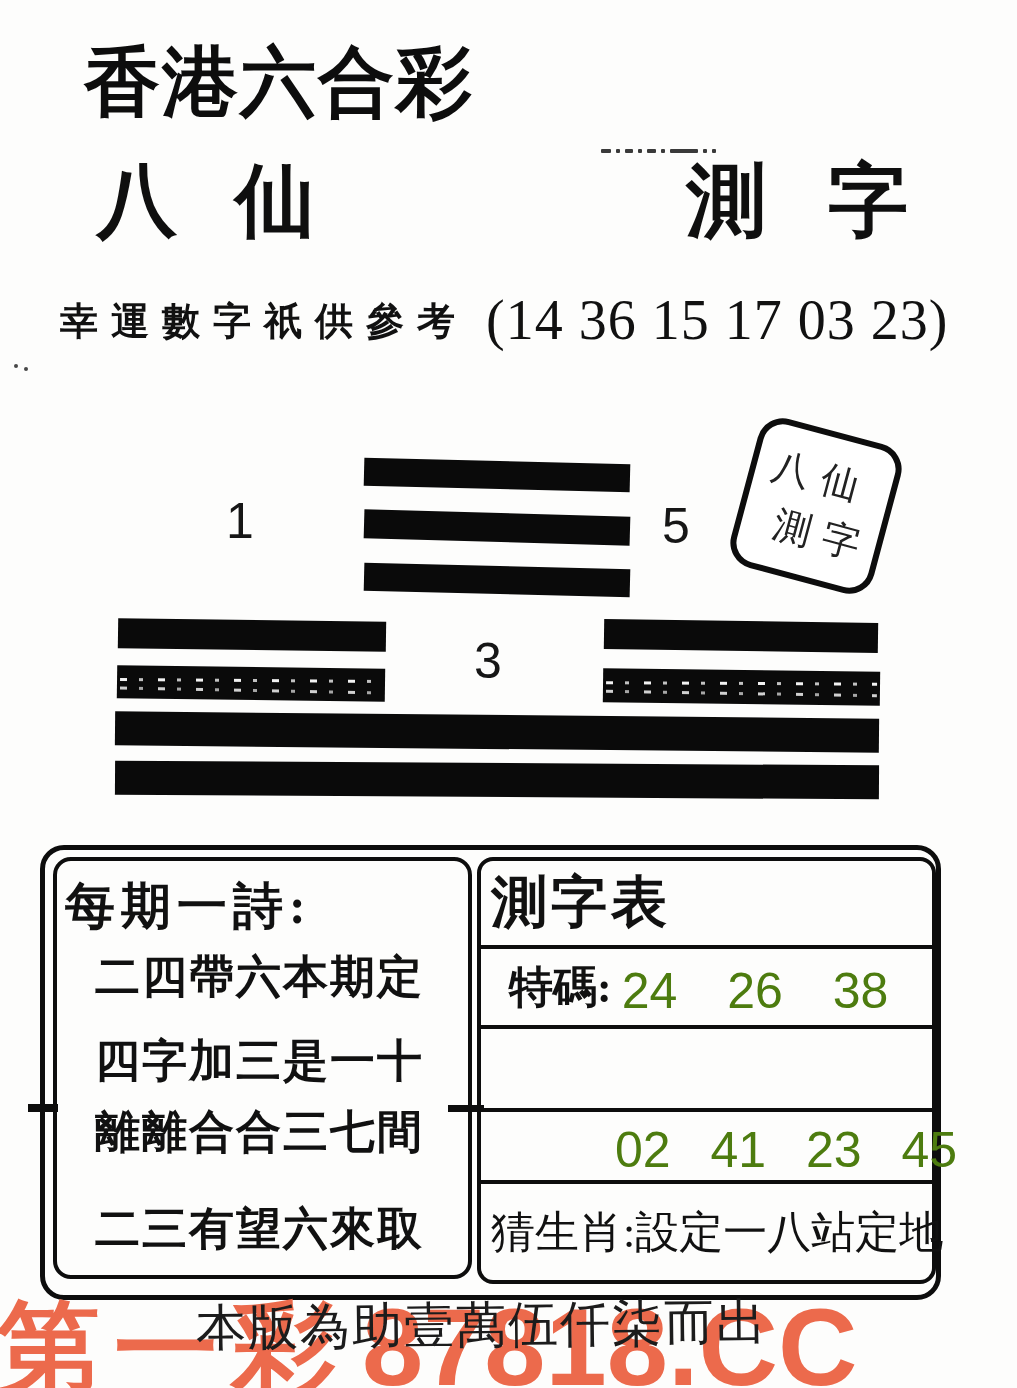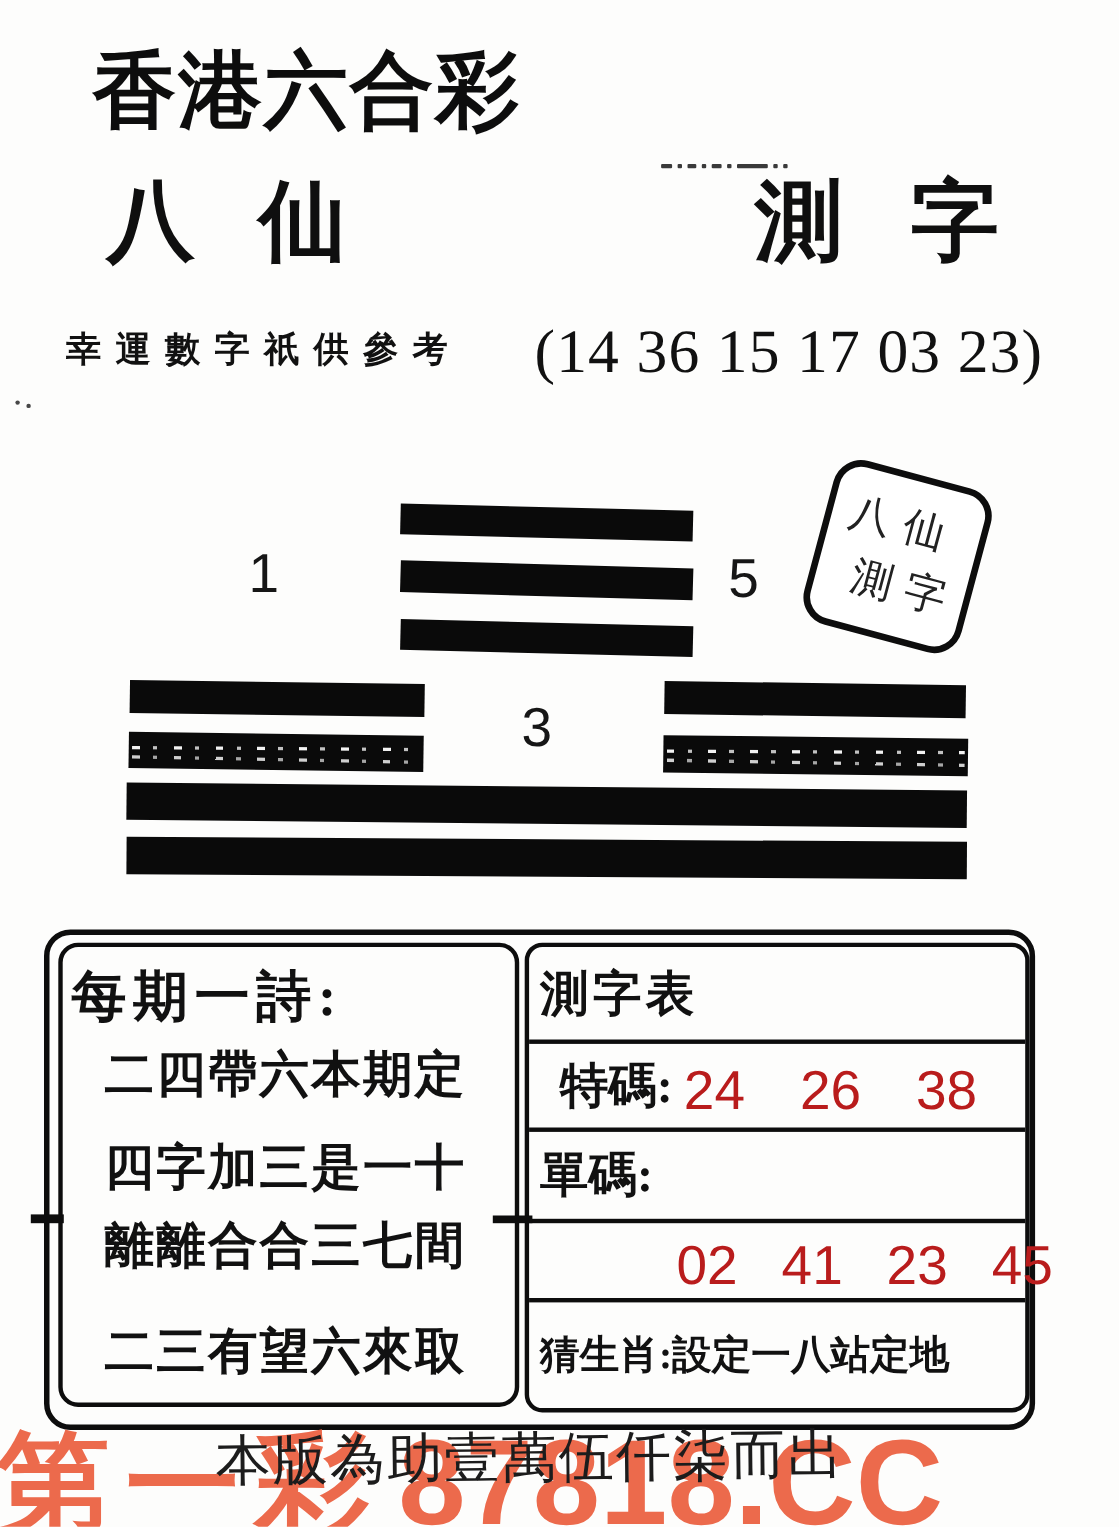--- a/index.html
+++ b/index.html
@@ -11,21 +11,21 @@
   .abs{position:absolute;}
 
   
   .title{left:84px;top:32px;font-size:76px;font-weight:900;letter-spacing:2px;color:#0d0d0d;}
   .hdr{font-size:80px;font-weight:600;color:#0f0f0f;top:148px;white-space:nowrap;}
   .hdr-left{left:97px;letter-spacing:58px;}
   .hdr-right{left:686px;letter-spacing:62px;}
   .artifact{left:601px;top:149px;width:150px;display:flex;align-items:center;gap:5px;}
   .artifact i{display:inline-block;height:4px;background:#3a3a3a;border-radius:1px;}
 
-  .lucky-label{left:60px;top:296px;font-size:32px;font-weight:600;letter-spacing:13px;white-space:nowrap;}
+  .lucky-label{left:60px;top:296px;font-size:38px;font-weight:600;letter-spacing:13px;white-space:nowrap;}
   .lucky-nums{left:486px;top:288px;font-size:56px;font-weight:500;white-space:nowrap;letter-spacing:1px;}
 
   
   .bar{position:absolute;background:#0a0a0a;}
   .t-bar1{left:364px;top:461px;width:266px;height:28px;transform:rotate(1.4deg);}
   .t-bar2{left:364px;top:513px;width:266px;height:29px;transform:rotate(1.6deg);}
   .t-bar3{left:364px;top:566px;width:266px;height:28px;transform:rotate(1.4deg);}
   .hexnum{font-family:"Liberation Sans", sans-serif;font-size:50px;color:#161616;}
   .n1{left:226px;top:492px;}
   .n5{left:662px;top:497px;}
@@ -59,24 +59,24 @@
   .outer-box{left:40px;top:845px;width:901px;height:455px;border:5px solid #0d0d0d;border-radius:24px;box-sizing:border-box;}
   .poem-panel{left:53px;top:857px;width:419px;height:422px;border:4px solid #0d0d0d;border-radius:18px;box-sizing:border-box;}
   .poem-header{left:65px;top:873px;font-size:50px;font-weight:600;letter-spacing:6px;white-space:nowrap;}
   .poem-line{left:95px;font-size:45px;font-weight:600;letter-spacing:2px;white-space:nowrap;}
   .pl0{top:947px;} .pl1{top:1031px;} .pl2{top:1102px;} .pl3{top:1199px;}
 
   .chart-panel{left:477px;top:857px;width:459px;height:427px;border:4px solid #0d0d0d;border-radius:16px;box-sizing:border-box;
     display:flex;flex-direction:column;}
   .c-row{box-sizing:border-box;display:flex;align-items:center;padding-left:10px;}
   .c-row.rule{border-bottom:4px solid #0d0d0d;}
-  .r1{height:88px;font-size:44px;font-weight:600;letter-spacing:4px;}
-  .r2{height:80px;padding-left:28px;} .r3{height:83px;} .r4{height:72px;} .r5{flex:1;font-size:36px;font-weight:700;letter-spacing:0px;white-space:nowrap;}
+  .r1{height:88px;font-size:56px;font-weight:600;letter-spacing:4px;}
+  .r2{height:80px;padding-left:28px;} .r3{height:83px;} .r4{height:72px;} .r5{flex:1;font-size:44px;font-weight:400;letter-spacing:0px;white-space:nowrap;}
   .c-label{font-size:44px;font-weight:700;white-space:nowrap;}
-  .c-nums{font-family:"Liberation Sans", sans-serif;font-size:50px;color:#b91c1c;margin-left:10px;margin-top:8px;white-space:nowrap;}
+  .c-nums{font-family:"Liberation Sans", sans-serif;font-size:50px;color:#4d7c0f;margin-left:10px;margin-top:8px;white-space:nowrap;}
   .ws36{word-spacing:36px;} .ws40{word-spacing:40px;} .ws26{word-spacing:26px;margin-left:124px;}
 
   .tick-left{left:28px;top:1104px;width:30px;height:8px;background:#0d0d0d;}
   .tick-div{left:448px;top:1105px;width:36px;height:7px;background:#0d0d0d;}
   .speck{background:#474747;border-radius:50%;width:4px;height:4px;}
   .sp1{left:14px;top:364px;} .sp2{left:24px;top:367px;}
 
   
   .watermark{left:-4px;top:1281px;z-index:2;display:flex;align-items:baseline;gap:12px;white-space:nowrap;
     font-family:"Liberation Sans", sans-serif;font-weight:900;}
@@ -136,21 +136,20 @@
   <div class="abs poem-line pl2">離離合合三七間</div>
   <div class="abs poem-line pl3">二三有望六來取</div>
 
   <div class="abs chart-panel">
     <div class="c-row r1 rule">測字表</div>
     <div class="c-row r2 rule">
       <span class="c-label">特碼:</span>
       <span class="c-nums ws36">24 26 38</span>
     </div>
     <div class="c-row r3 rule">
-      <span class="c-label">單碼:</span>
     </div>
     <div class="c-row r4 rule">
       <span class="c-nums ws26">02 41 23 45</span>
     </div>
     <div class="c-row r5">猜生肖:設定一八站定地</div>
   </div>
 
   <div class="abs tick-left"></div>
   <div class="abs tick-div"></div>
   <div class="abs speck sp1"></div>

